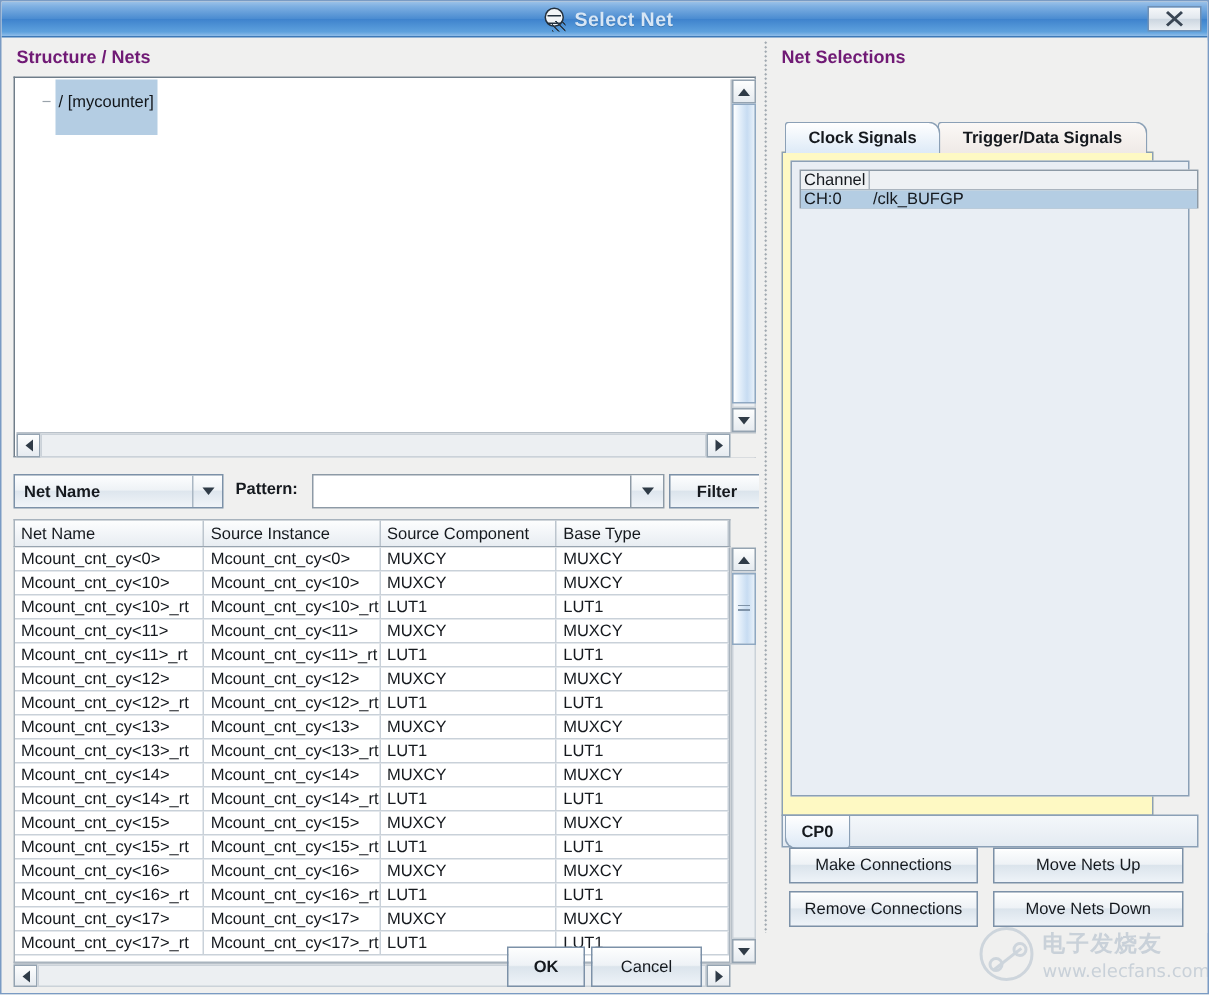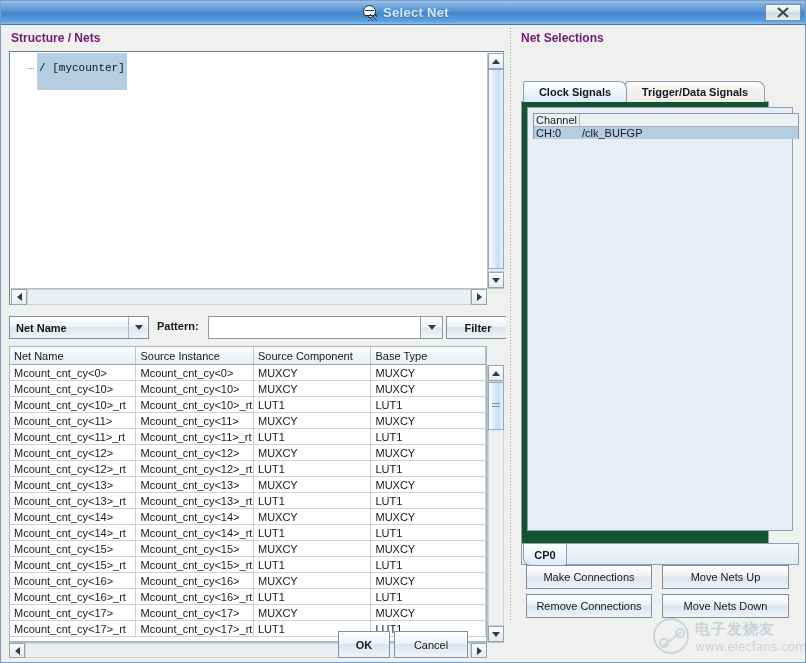--- a/index.html
+++ b/index.html
@@ -119,21 +119,21 @@
     position: absolute; left: 14px; top: 8px;
     display: flex; align-items: center; height: 14px;
     font-size: 11px; color: #101418;
     white-space: nowrap;
   }
   #tree-handle {
     width: 12px; color: #9aa3ab; font-size: 11px; line-height: 10px;
     text-align: center; cursor: pointer;
   }
   #tree-item-label {
-    background: #b4cde3; padding: 16px 2px; color: #101418; font-family: Liberation Mono, monospace;
+    background: #b4cde3; padding: 16px 2px; color: #101418;
   }
 
   
   .vsb {
     position: absolute; width: 17px;
     background: #f0f0ef; border-left: 1px solid #b9c1c9;
   }
   .hsb {
     position: absolute; height: 17px;
     background: #f0f0ef; border-top: 1px solid #b9c1c9;
@@ -239,21 +239,21 @@
     display: flex; align-items: center; justify-content: center;
     font-size: 11px; font-weight: bold; color: #15191e;
     border: 1px solid #8ba0b6; border-bottom: 0;
     border-radius: 3px 8px 0 0;
     cursor: pointer;
   }
   .tab.selected { background: linear-gradient(to bottom, #ffffff, #ddeaf7); z-index: 3; }
   .tab.unselected { background: linear-gradient(to bottom, #fbf8f6, #efe9e6); z-index: 2; }
   #tab-panel {
     position: absolute; left: 6px; top: 74px; width: 248px; height: 443px;
-    background: #14532d; border: 1px solid #8ba0b6;
+    background: #fef9c3; border: 1px solid #8ba0b6;
   }
   #chan-table {
     position: absolute; left: 5px; top: 5px; width: 266px; height: 26px;
     border: 1px solid #8d9aa6; background: #fff;
   }
   #chan-head { display: flex; height: 13px; background: #eef1f4; border-bottom: 1px solid #aab4be; }
   #chan-head .th { font-size: 11px; color: #15191e; display: flex; align-items: center; padding-left: 2px; }
   #chan-row { display: flex; height: 12px; background: #b4cde3; }
   #chan-row .td { font-size: 11px; color: #15191e; display: flex; align-items: center; padding-left: 2px; }
   #chan-inner-box {

